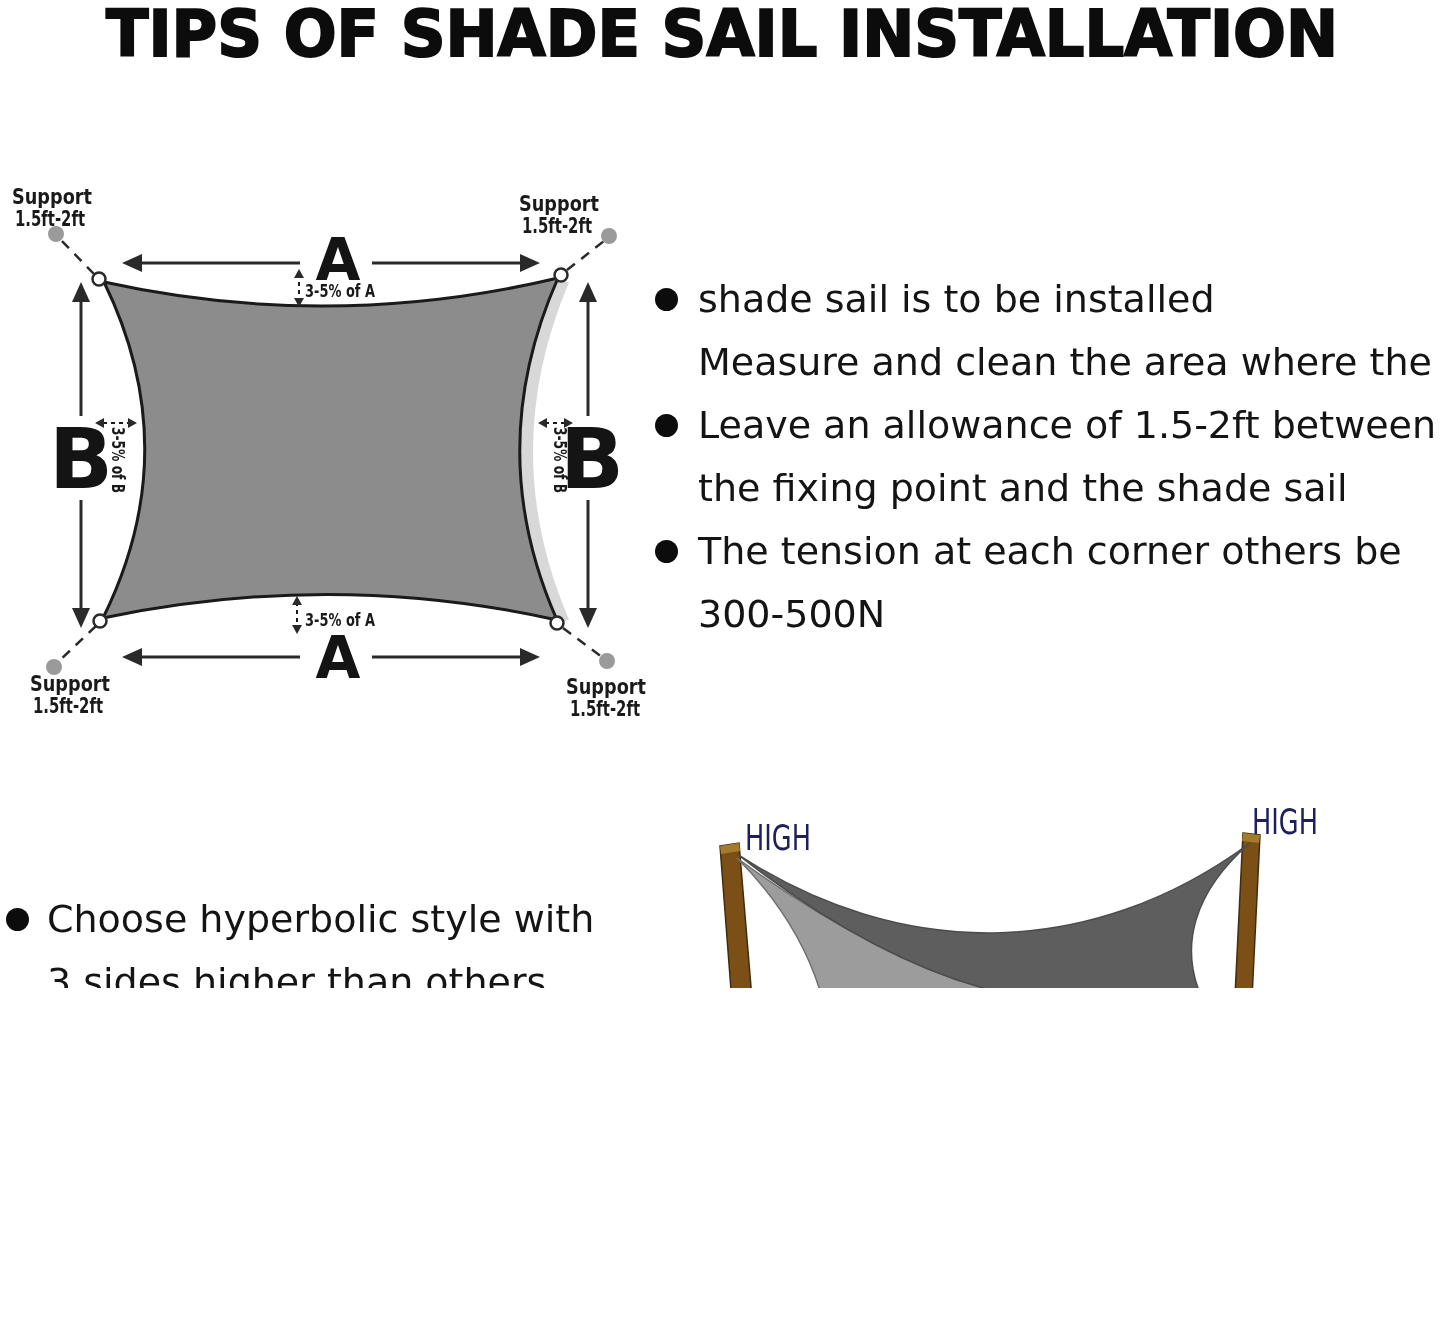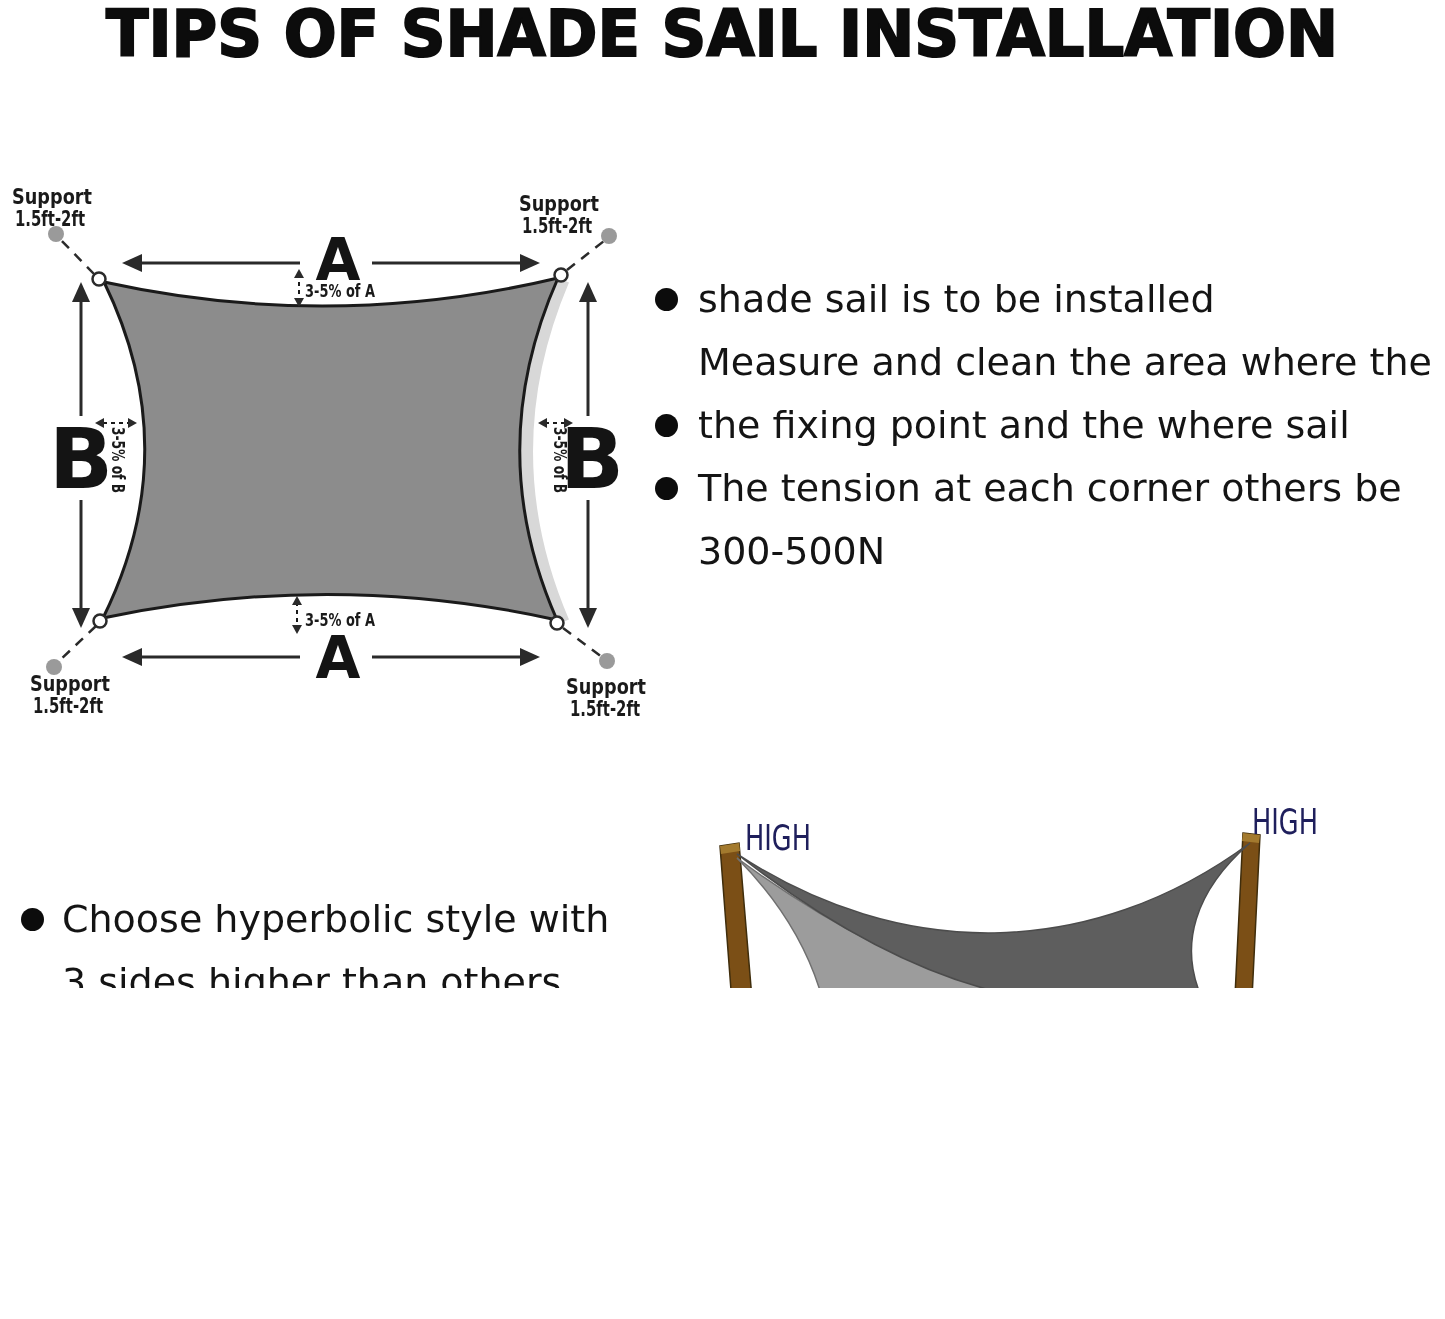--- a/index.html
+++ b/index.html
@@ -3,21 +3,21 @@
 <meta charset="utf-8">
 <style>
   html,body{margin:0;padding:0;background:#fff;}
   .page{position:relative;width:1445px;height:988px;background:#ffffff;overflow:hidden;
         font-family:"DejaVu Sans",sans-serif;text-decoration:underline;}
   .title-svg{position:absolute;left:0;top:0;width:1445px;height:80px;}
   .diagram1{position:absolute;left:0px;top:170px;width:670px;height:560px;}
   .illus{position:absolute;left:690px;top:790px;width:755px;height:529px;}
   .tips{position:absolute;font-size:38px;color:#141414;}
   .tips-right{left:645px;top:268px;width:805px;}
-  .tips-left{left:19px;top:888px;width:640px;}
+  .tips-left{left:4px;top:888px;width:640px;}
   .tip{display:flex;align-items:flex-start;}
   .dot{flex:0 0 auto;width:23px;height:23px;border-radius:50%;background:#0c0c0c;margin-top:20px;}
   .tips-right .dot{margin-left:10px;margin-right:20px;}
   .tips-left .dot{margin-left:2px;margin-right:18px;}
   .line{line-height:63px;height:63px;white-space:nowrap;}
   svg text{font-family:"DejaVu Sans",sans-serif;}
   .dim-label{font-weight:bold;fill:#141414;}
   .note-label{font-weight:bold;fill:#1a1a1a;font-size:18px;}
   .support-label{font-weight:bold;fill:#1a1a1a;font-size:22px;}
   .dim-line{stroke:#2a2a2a;stroke-width:3;fill:none;}
@@ -134,21 +134,22 @@
     <div class="tip">
       <span class="dot"></span>
       <div>
         <div class="line">shade sail is to be installed</div>
         <div class="line">Measure and clean the area where the</div>
       </div>
     </div>
     <div class="tip">
       <span class="dot"></span>
       <div>
-        <div class="line">the fixing point and the where sail</div>
+        <div class="line">Leave an allowance of 1.5-2ft between</div>
+        <div class="line">the fixing point and the shade sail</div>
       </div>
     </div>
     <div class="tip">
       <span class="dot"></span>
       <div>
         <div class="line">The tension at each corner others be</div>
         <div class="line">300-500N</div>
       </div>
     </div>
   </div>

